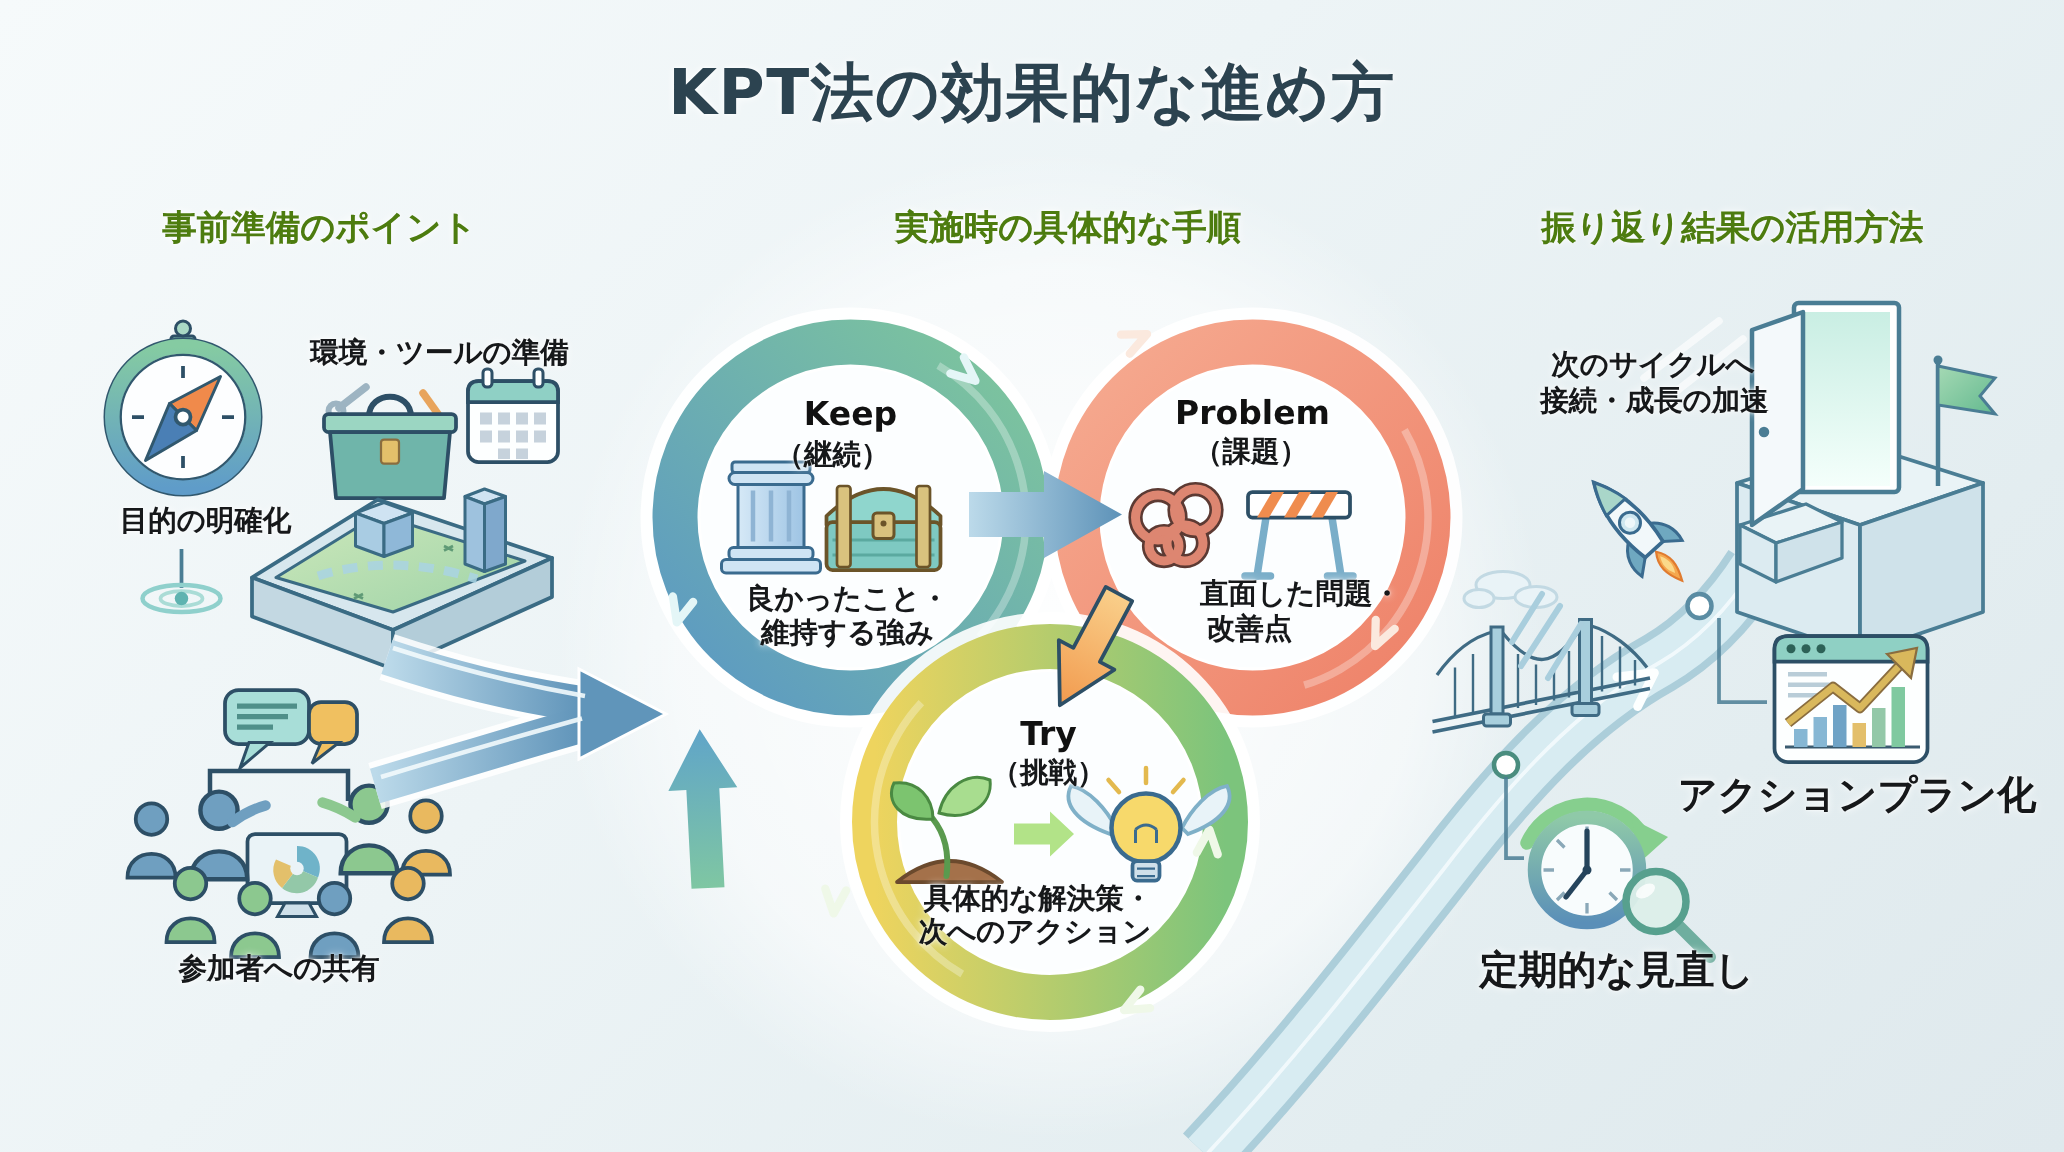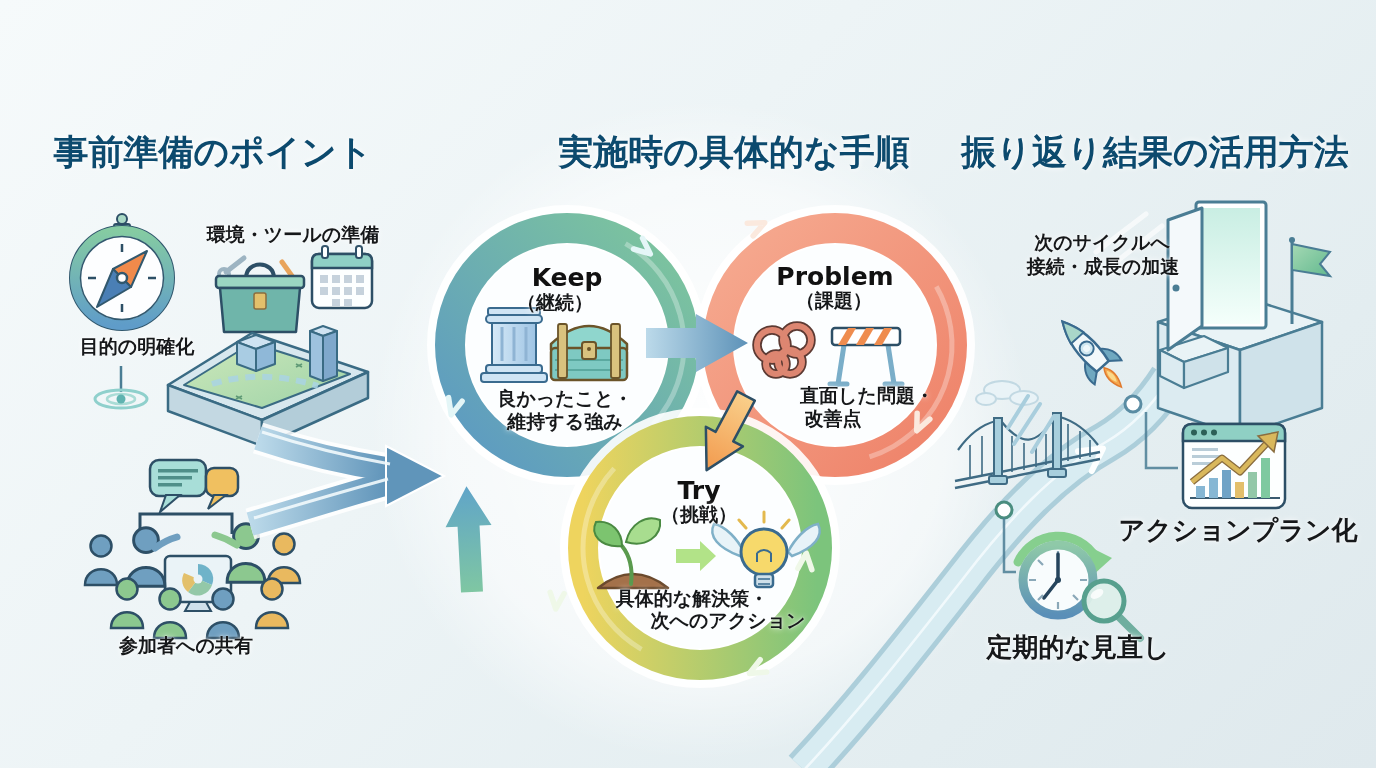--- a/index.html
+++ b/index.html
@@ -9,24 +9,24 @@
     background:linear-gradient(135deg,#f6fafb 0%,#edf4f6 40%,#e3edf0 78%,#dfe9ed 100%);
   }
   #stage{position:absolute;inset:0;}
   #art{position:absolute;left:0;top:0;}
   .lbl{
     position:absolute;transform:translate(-50%,-50%);
     font-weight:800;color:#16181a;white-space:nowrap;text-align:center;
     text-shadow:0 0 6px rgba(255,255,255,.95), 0 0 2px rgba(255,255,255,.9);
   }
   .title{font-size:42px;color:#2c4350;letter-spacing:1px;}
-  .heading{font-size:35px;color:#0c4a6e;}
+  .heading{font-size:23px;color:#4d7c0f;}
   .label19{font-size:19px;}
   .label20{font-size:26px;}
-  .stepname{font-size:25px;color:#111;}
+  .stepname{font-size:22px;color:#111;}
   .reading{font-size:19px;}
   .desc{font-size:19px;}
 </style>
 </head>
 <body>
 
 <div id="stage">
 
 <svg id="art" width="1376" height="768" viewBox="0 0 1376 768" xmlns="http://www.w3.org/2000/svg">
   <defs>
@@ -408,45 +408,46 @@
     <circle cx="1058" cy="580" r="3" fill="#25445c"></circle>
   </g>
 
   <g>
     <line x1="1118" y1="616" x2="1140" y2="638" stroke="#6fae9f" stroke-width="8" stroke-linecap="round"></line>
     <circle cx="1104" cy="601" r="20" fill="#dcefe9" fill-opacity=".95" stroke="#57a08e" stroke-width="5"></circle>
     <ellipse cx="1097" cy="594" rx="7" ry="4" fill="#ffffff" opacity=".8" transform="rotate(-30 1097 594)"></ellipse>
   </g>
 </svg>
 
+  <div class="lbl title" style="left:688px;top:62px;">KPT法の効果的な進め方</div>
 
   <div>
     <div class="lbl heading" style="left:213px;top:152px;">事前準備のポイント</div>
     <div class="lbl label19" style="left:293px;top:235px;">環境・ツールの準備</div>
     <div class="lbl label19" style="left:137px;top:347px;">目的の明確化</div>
     <div class="lbl label19" style="left:186px;top:646px;">参加者への共有</div>
   </div>
 
   <div>
-    <div class="lbl heading" style="left:734px;top:152px;">実施時の具体的な手順</div>
+    <div class="lbl heading" style="left:712px;top:152px;">実施時の具体的な手順</div>
 
     <div class="lbl stepname" style="left:567px;top:277px;">Keep</div>
     <div class="lbl reading" style="left:555px;top:303px;">（継続）</div>
     <div class="lbl desc" style="left:565px;top:399px;">良かったこと・</div>
     <div class="lbl desc" style="left:565px;top:422px;">維持する強み</div>
 
     <div class="lbl stepname" style="left:835px;top:276px;">Problem</div>
     <div class="lbl reading" style="left:834px;top:301px;">（課題）</div>
     <div class="lbl desc" style="left:835px;top:396px;margin-left:32px;">直面した問題・</div>
     <div class="lbl desc" style="left:833px;top:419px;">改善点</div>
 
     <div class="lbl stepname" style="left:699px;top:490px;">Try</div>
     <div class="lbl reading" style="left:699px;top:515px;">（挑戦）</div>
     <div class="lbl desc" style="left:692px;top:599px;">具体的な解決策・</div>
-    <div class="lbl desc" style="left:690px;top:621px;margin-left:38px;">次へのアクション</div>
+    <div class="lbl desc" style="left:690px;top:621px;">次へのアクション</div>
   </div>
 
   <div>
     <div class="lbl heading" style="left:1155px;top:152px;">振り返り結果の活用方法</div>
     <div class="lbl label19" style="left:1102px;top:243px;">次のサイクルへ</div>
     <div class="lbl label19" style="left:1103px;top:267px;">接続・成長の加速</div>
     <div class="lbl label20" style="left:1238px;top:530px;">アクションプラン化</div>
     <div class="lbl label20" style="left:1078px;top:647px;">定期的な見直し</div>
   </div>
 

